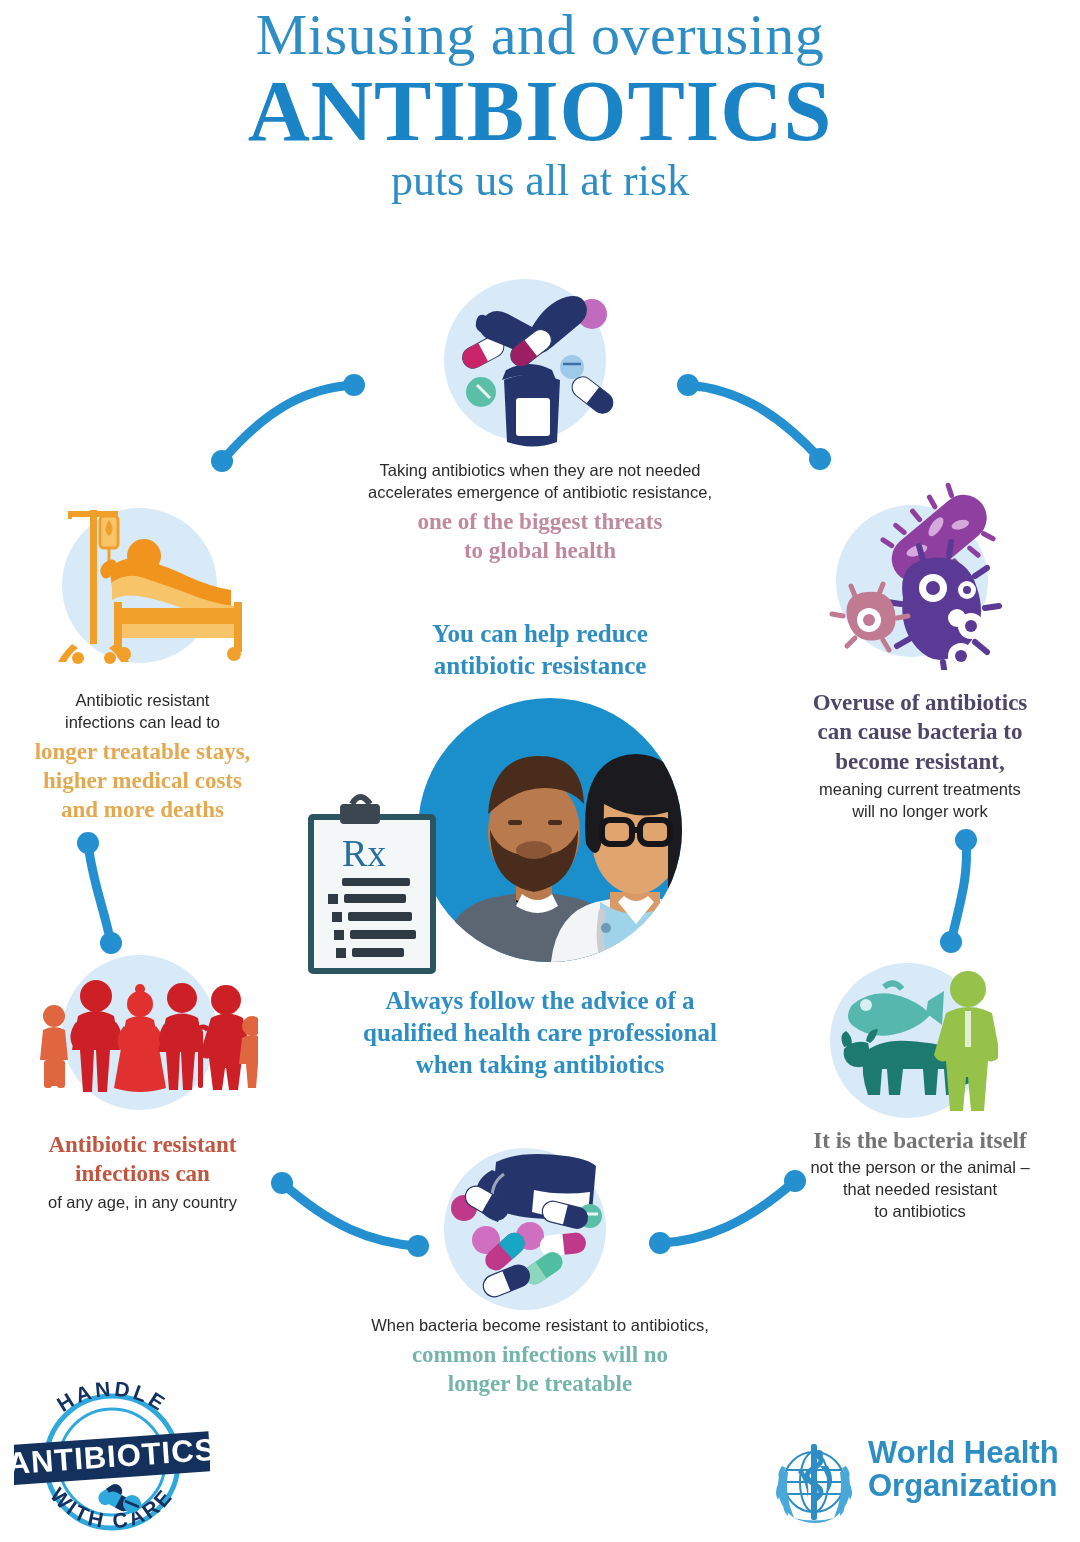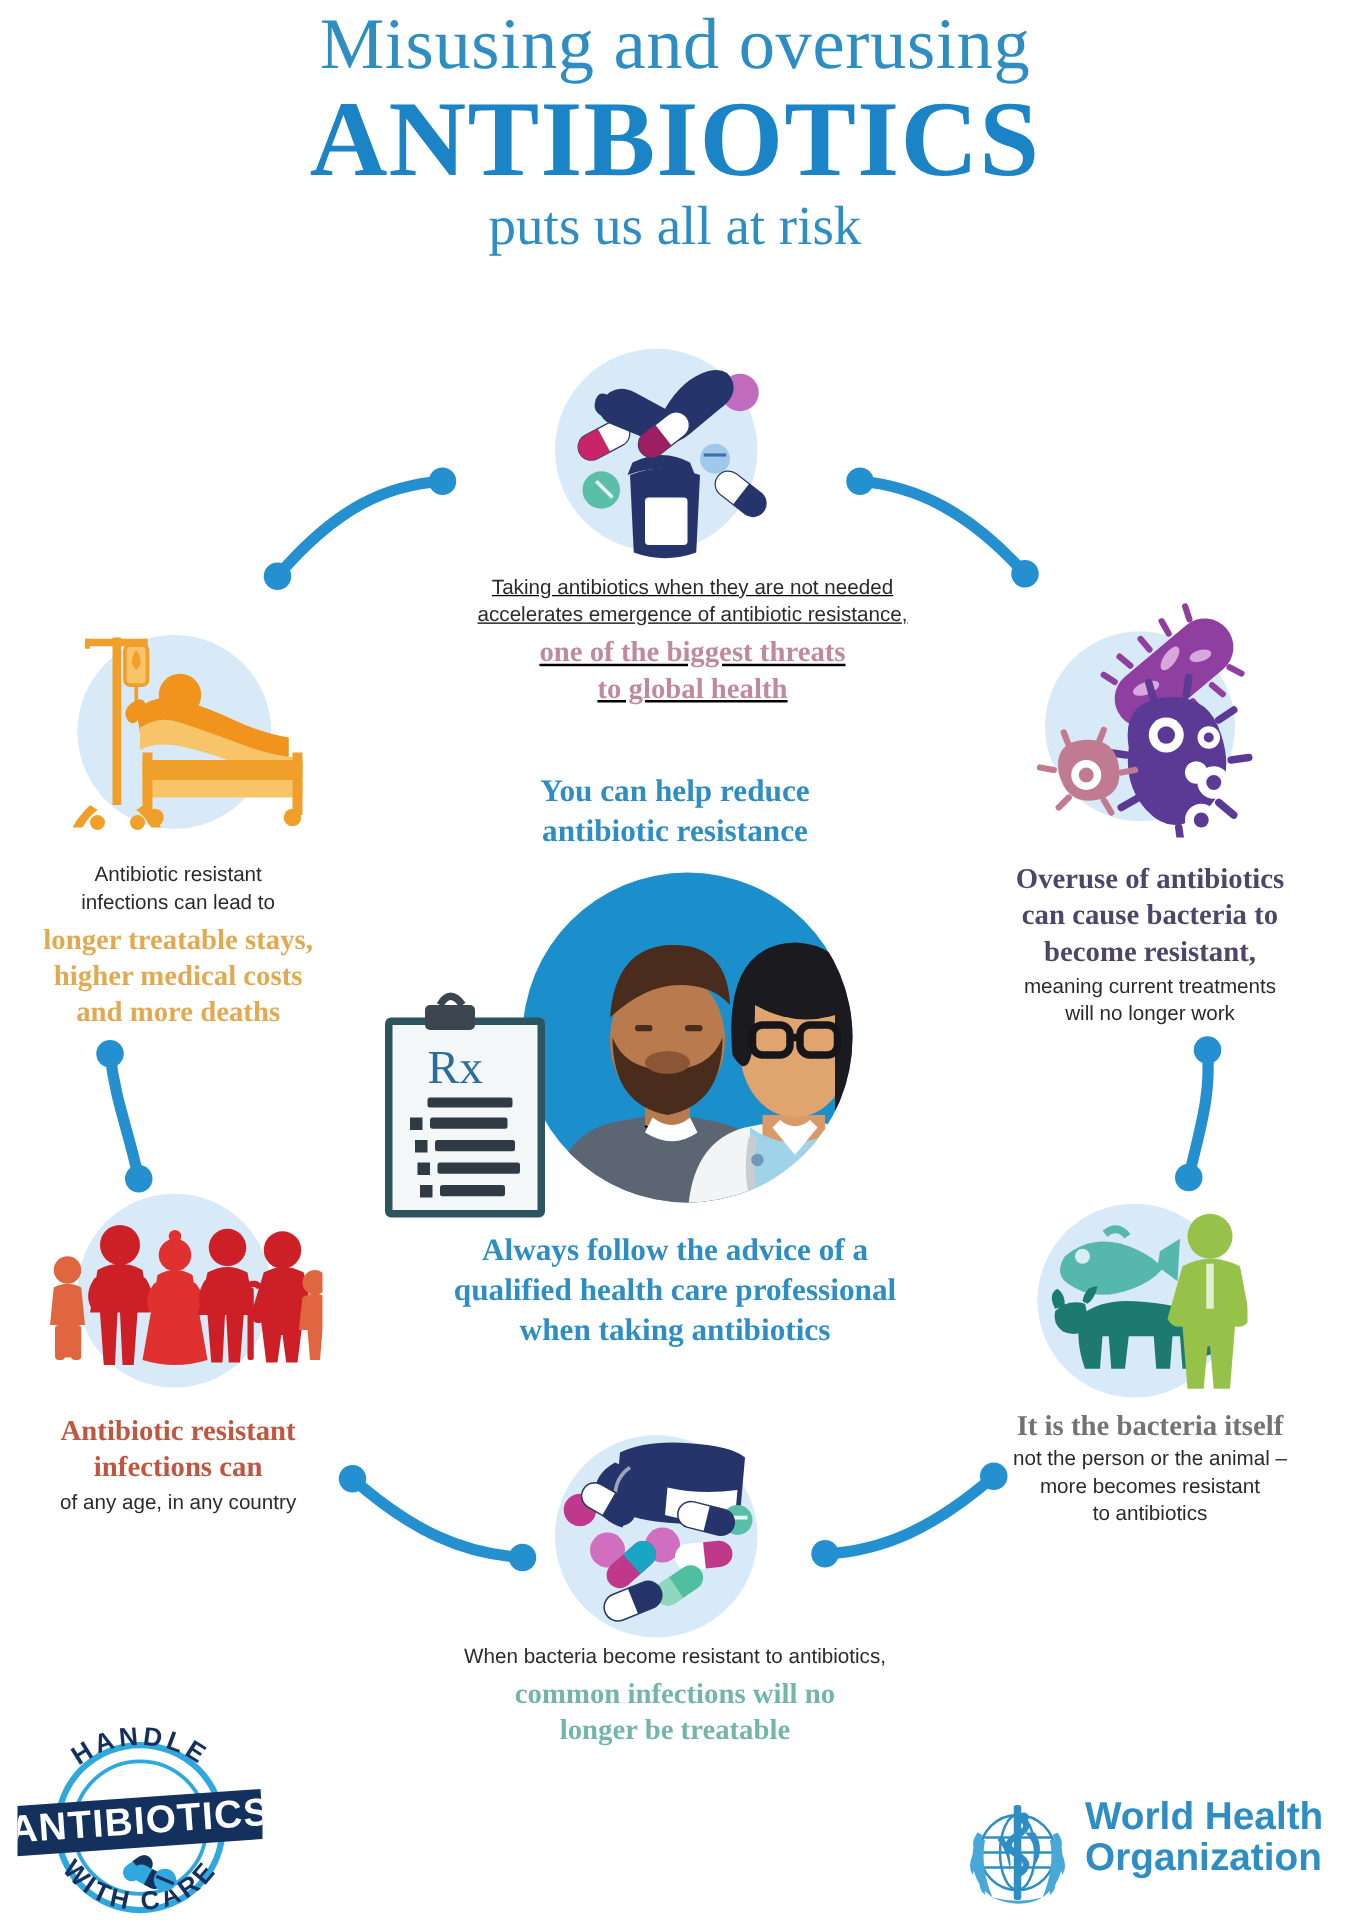--- a/index.html
+++ b/index.html
@@ -133,21 +133,21 @@
 
     <path d="M38 48 q10 -14 26 -6 l24 13 q14 -24 34 -30 q16 -4 20 8 q4 12 -10 22 l-24 20 q-14 12 -30 6 l-34 -14 q-12 -6 -6 -19z" fill="#25356b"></path>
     <path d="M42 44 q-8 -4 -10 6 q-2 8 8 12" fill="#25356b"></path>
 
     <g transform="rotate(-38 86 76)">
       <rect x="64" y="66" width="46" height="21" rx="10.5" fill="#ffffff" stroke="#2a3a66" stroke-width="1"></rect>
       <path d="M64 76.5 a10.5 10.5 0 0 1 10.5 -10.5 h12 v21 h-12 a10.5 10.5 0 0 1 -10.5 -10.5z" fill="#9c1f63"></path>
     </g>
   </svg>
 
-  <div class="blk" style="left:304px; top:460px; width:500px;text-decoration:underline;">
+  <div class="blk" style="left:290px; top:460px; width:500px;">
     <div class="plain">Taking antibiotics when they are not needed</div>
     <div class="plain">accelerates emergence of antibiotic resistance,</div>
     <div class="hl hl-pink" style="margin-top:3px;">one of the biggest threats</div>
     <div class="hl hl-pink">to global health</div>
   </div>
 
   <div class="circ" style="left:62px; top:508px; width:155px; height:155px;"></div>
   <svg class="icon-wrap" style="left:52px; top:498px;" width="195" height="180" viewBox="0 0 195 180">
     <g fill="#f0a02a">
       <rect x="38" y="12" width="7" height="134"></rect>
@@ -331,21 +331,21 @@
       <path d="M116 50 q22 -12 46 0 l8 42 q-4 8 -12 6 l-4 50 h-13 l-3 -34 h-2 l-3 34 h-13 l-4 -50 q-8 2 -12 -6z"></path>
       <path d="M120 62 q-14 16 -4 32 l8 -4 q-8 -12 0 -22z" fill="#96c24a"></path>
       <path d="M158 62 q14 16 4 32 l-8 -4 q8 -12 0 -22z" fill="#96c24a"></path>
     </g>
     <path d="M138 48 l0 36" stroke="#e2eed0" stroke-width="6"></path>
   </svg>
 
   <div class="blk" style="left:760px; top:1126px; width:320px;">
     <div class="hl hl-olive">It is the bacteria itself</div>
     <div class="plain" style="margin-top:2px;">not the person or the animal –</div>
-    <div class="plain">more becomes resistant</div>
+    <div class="plain">that needed resistant</div>
     <div class="plain">to antibiotics</div>
   </div>
 
   <div class="circ" style="left:444px; top:1148px; width:162px; height:162px;"></div>
   <svg class="icon-wrap" style="left:438px; top:1140px;" width="178" height="176" viewBox="0 0 178 176">
 
     <path d="M58 22 q24 -12 70 -6 q22 3 30 10 l-4 46 q-22 10 -60 6 q-30 -3 -40 -12z" fill="#25356b"></path>
     <path d="M54 30 q-18 10 -16 28 q2 18 22 24 l8 -18 q-10 -6 -10 -14 q0 -10 10 -14z" fill="#25356b"></path>
     <path d="M96 50 q26 6 56 2 l-2 22 q-28 6 -56 -2z" fill="#ffffff"></path>
     <path d="M54 44 q-10 6 -10 14 q0 10 12 14" stroke="#25356b" stroke-width="5" fill="none"></path>

